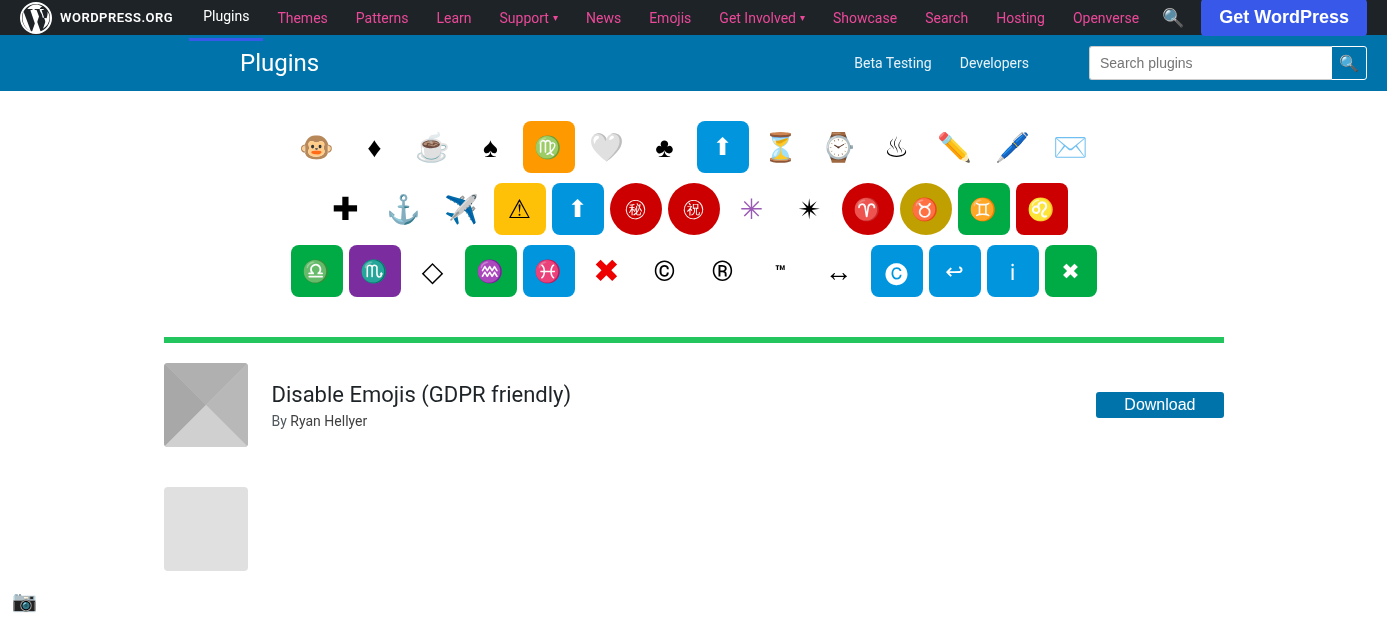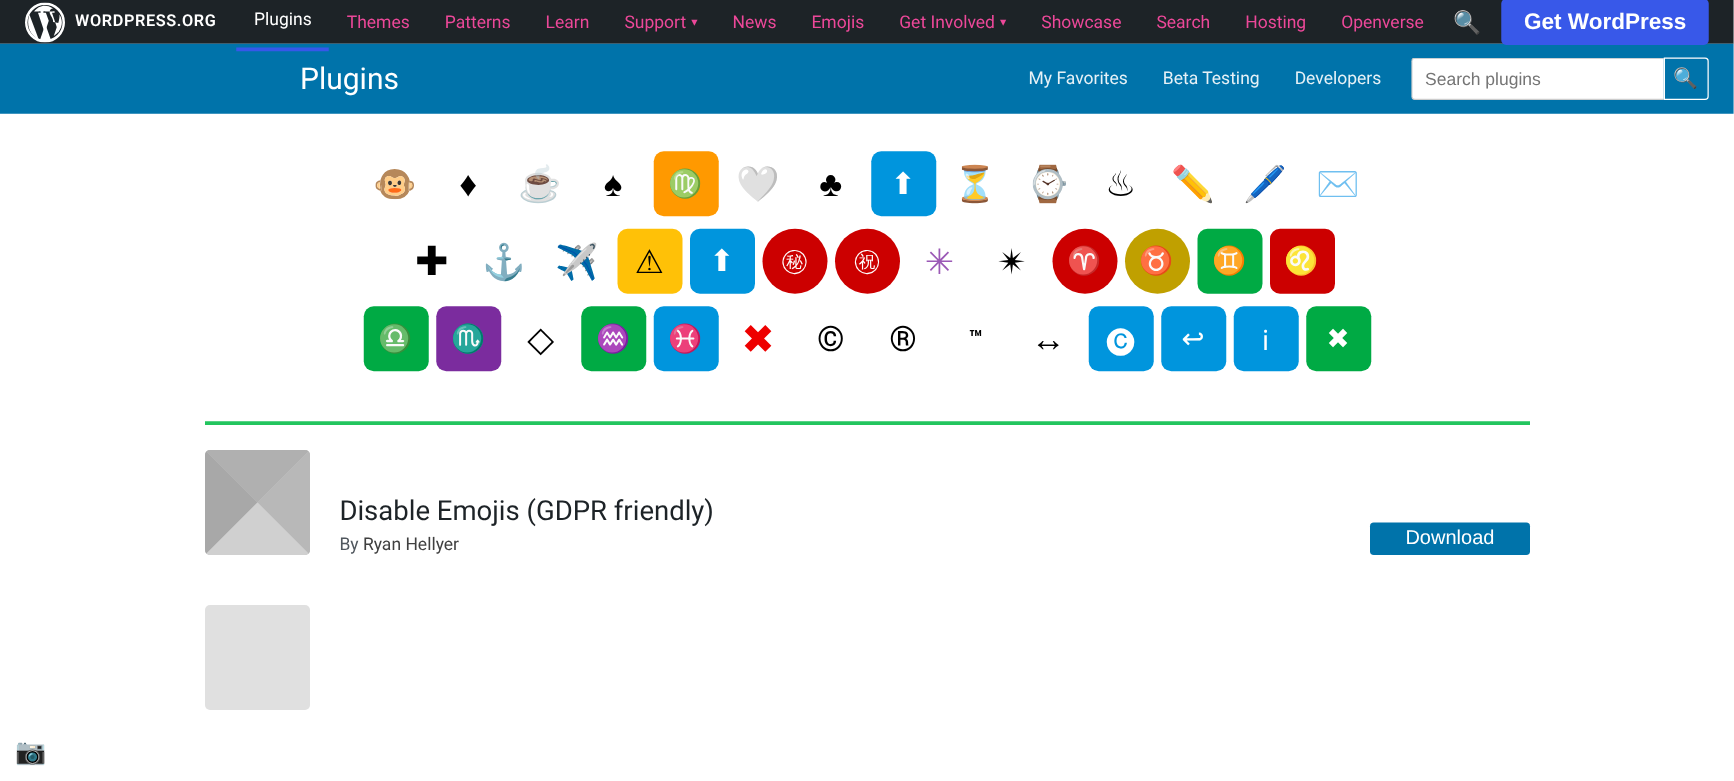--- a/index.html
+++ b/index.html
@@ -116,22 +116,23 @@
       display: flex;
       align-items: center;
     }
     .plugin-search-input {
       height: 34px;
       padding: 0 10px;
       border: 1px solid #ccc;
       border-right: none;
       border-radius: 3px 0 0 3px;
       font-size: 14px;
-      width: 202px;
+      width: 242px;
       outline: none;
+      margin-left: 36px;
     }
     .plugin-search-btn {
       height: 34px;
       width: 36px;
       background: #0073aa;
       border: 1px solid #fff;
       border-radius: 0 3px 3px 0;
       color: #fff;
       cursor: pointer;
       display: flex;
@@ -165,24 +166,24 @@
       height: 52px;
       display: flex;
       align-items: center;
       justify-content: center;
       font-size: 28px;
     }
 
     
     .plugin-card {
       display: flex;
-      align-items: flex-end;
+      align-items: center;
       gap: 24px;
       padding: 20px 0;
-      border-top: 3px solid #22c55e;
+      border-top: 6px solid #22c55e;
     }
     .plugin-icon {
       width: 84px;
       height: 84px;
       background: #d0d0d0;
       border-radius: 4px;
       flex-shrink: 0;
       display: flex;
       align-items: center;
       justify-content: center;
@@ -272,21 +273,20 @@
   </div>
   <div class="nav-right">
     <span class="search-icon-nav">🔍</span>
     <button class="get-wp-btn">Get WordPress</button>
   </div>
 </nav>
 
 <div class="plugin-nav">
   <span class="plugin-title">Plugins</span>
   <div class="plugin-nav-links">
-    <a class="plugin-nav-link">My Favorites</a>
     <a class="plugin-nav-link">Beta Testing</a>
     <a class="plugin-nav-link">Developers</a>
   </div>
   <div class="plugin-search-area">
     <input class="plugin-search-input" type="text" placeholder="Search plugins" style="">
     <button class="plugin-search-btn">
       <span>🔍</span>
     </button>
   </div>
 </div>

